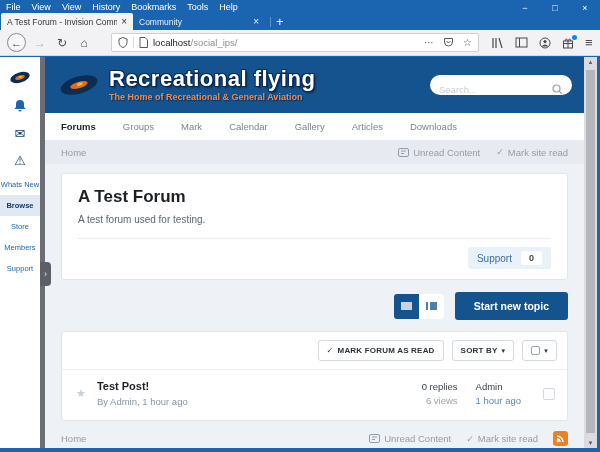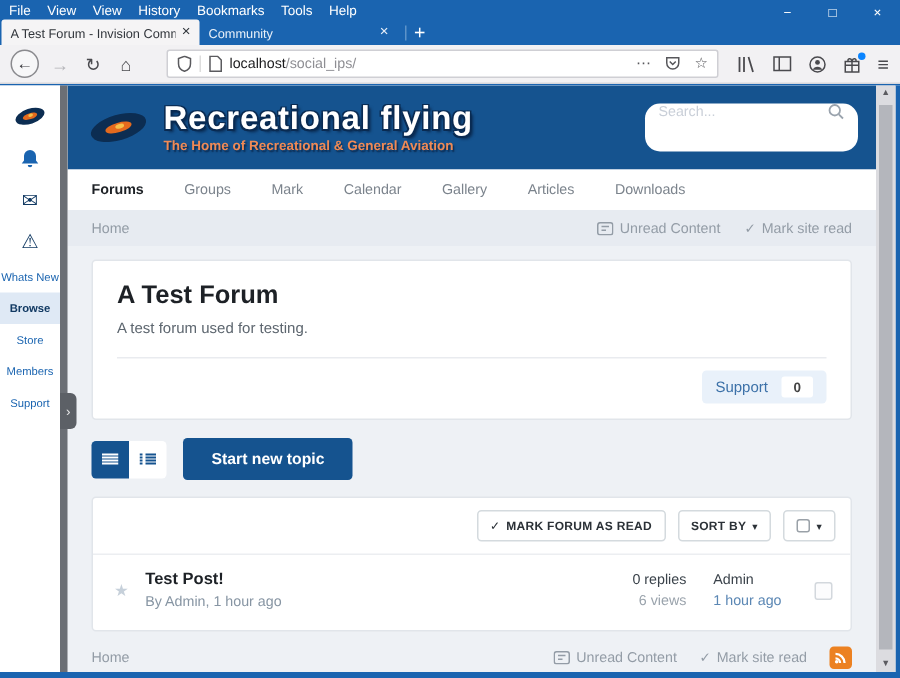--- a/index.html
+++ b/index.html
@@ -43,21 +43,21 @@
   .side-label { font-size:7.5px; color:#1a64b0; text-align:center; padding:6px 0; width:100%; }
   .side-label.active { background:#dfe9f5; color:#123a63; font-weight:bold; }
   .edge { width:5px; background:#6b6f75; position:relative; flex:none; }
   .edge-handle { position:absolute; left:0; top:205px; width:11px; height:24px; background:#5c6066; border-radius:0 4px 4px 0; color:#e8e8e8; font-size:9px; display:flex; align-items:center; justify-content:center; z-index:5; }
 
   .main { flex:1; display:flex; flex-direction:column; overflow:hidden; }
   .banner { height:56px; background:#15538f; display:flex; align-items:center; padding:0 12px; flex:none; }
   .site-text { margin-left:8px; }
   .site-title { font-size:22px; font-weight:bold; color:#fff; letter-spacing:.5px; line-height:1; text-shadow:1px 1px 0 #0a2b52, -1px 1px 0 #0a2b52, 1px -1px 0 #0a2b52, -1px -1px 0 #0a2b52, 2px 2px 2px #0a2b52; }
   .site-tag { font-size:9px; font-weight:bold; color:#f08a55; margin-top:2px; text-shadow:1px 1px 1px #0a2b52; }
-  .search-pill { margin-left:auto; width:142px; height:32px; background:#fff; border-radius:10px; display:flex; align-items:flex-start; padding:0 9px; }
+  .search-pill { margin-left:auto; width:142px; height:20px; background:#fff; border-radius:10px; display:flex; align-items:flex-end; padding:0 9px; }
   .search-pill input { border:none; outline:none; flex:1; font-size:9.5px; background:transparent; color:#6a7480; width:100px; font-family:inherit; }
   .search-pill input::placeholder { color:#c9cfd8; }
 
   .navbar { height:27px; background:#fff; display:flex; align-items:center; padding:0 16px; gap:27px; flex:none; }
   .nav-item { font-size:9.5px; color:#7b838c; }
   .nav-item.active { color:#1d2126; font-weight:bold; }
 
   .crumbbar { height:24px; background:#e7ebf1; display:flex; align-items:center; padding:0 16px; font-size:9.5px; color:#939ca6; flex:none; }
   .crumb-right { margin-left:auto; display:flex; align-items:center; gap:16px; }
   .crumb-link { display:flex; align-items:center; gap:4px; color:#939ca6; }
@@ -65,21 +65,21 @@
 
   .content { flex:1; padding:9px 16px 0; overflow:hidden; }
   .card { background:#fff; border:1px solid #e1e5ea; border-radius:3px; }
   .forum-head { padding:13px 16px 0; }
   .forum-title { font-size:17px; font-weight:bold; color:#1d2126; }
   .forum-desc { font-size:10px; color:#5d666f; margin:7px 0 13px; }
   .follow-row { border-top:1px solid #e9ebef; padding:8px 0 10px; display:flex; justify-content:flex-end; align-items:center; }
   .follow-btn { background:#e9f1fa; border-radius:3px; padding:4px 9px; display:flex; align-items:center; font-size:10px; color:#3c71a8; }
   .follow-count { background:#fff; border-radius:2px; padding:2px 8px; margin-left:9px; font-size:9px; font-weight:bold; color:#444; }
 
-  .toggle-row { display:flex; align-items:center; margin:12px 0 11px; }
+  .toggle-row { display:flex; justify-content:flex-end; align-items:center; margin:12px 0 11px; }
   .vt { width:25px; height:25px; display:flex; align-items:center; justify-content:center; }
   .vt-list { background:#15538f; border-radius:3px 0 0 3px; }
   .vt-grid { background:#fff; border-radius:0 3px 3px 0; }
   .start-btn { margin-left:11px; background:#15538f; color:#fff; border:none; font-family:inherit; font-size:10.5px; font-weight:bold; padding:8px 19px; border-radius:3px; }
 
   .tbl-head { display:flex; justify-content:flex-end; align-items:center; gap:8px; padding:8px 10px; }
   .tbl-btn { border:1px solid #d4dade; border-radius:3px; background:#fff; font-family:inherit; font-size:8px; font-weight:bold; color:#2b3137; padding:5px 8px; display:flex; align-items:center; gap:4px; letter-spacing:.2px; }
   .cb-box { width:9px; height:9px; border:1px solid #9aa1a8; border-radius:2px; display:inline-block; }
   .caret { font-size:7px; }
 

